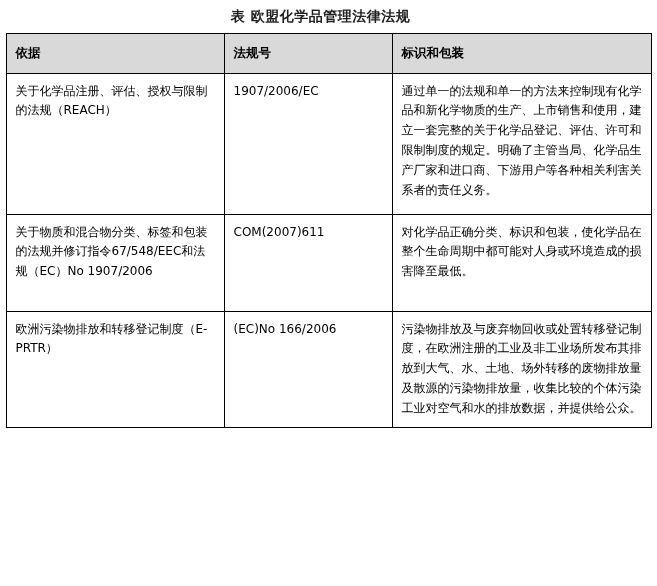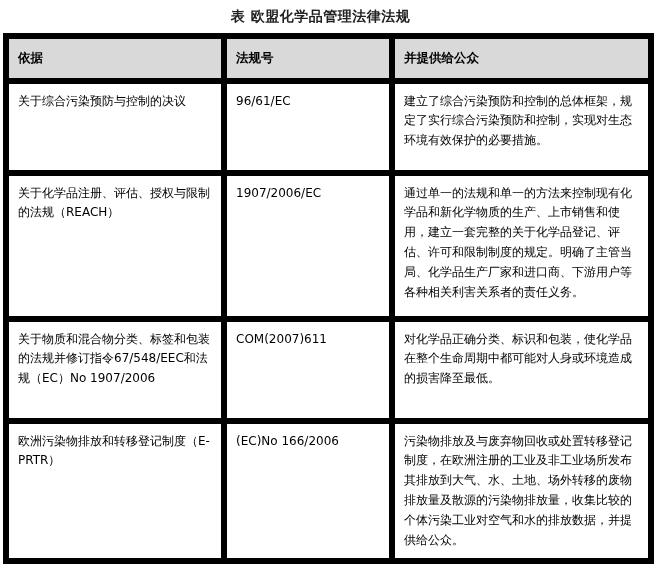--- a/index.html
+++ b/index.html
@@ -28,21 +28,21 @@
     padding: 8px 16px 7px 0;
     letter-spacing: 0.5px;
   }
   table.reg-table {
     border-collapse: collapse;
     width: 645px;
     margin: 0 auto;
     table-layout: fixed;
   }
   table.reg-table td, table.reg-table th {
-    border: 6px solid #000000;
+    border: 1px solid #000000;
     vertical-align: top;
     padding: 8px 8px 8px 9px;
     font-size: 12px;
     line-height: 1.65;
     word-break: break-word;
   }
   table.reg-table thead th {
     background: #d9d9d9;
     font-weight: bold;
     text-align: left;
@@ -74,29 +74,24 @@
   <table class="reg-table">
     <colgroup>
       <col class="c1">
         <col class="c2">
         <col class="c3">
     </colgroup>
     <thead>
       <tr>
         <th>依据</th>
         <th>法规号</th>
-        <th>并提供给公众</th>
+        <th>标识和包装</th>
       </tr>
     </thead>
     <tbody>
-      <tr class="r0">
-        <td class="col-basis">关于综合污染预防与控制的决议</td>
-        <td class="col-no">96/61/EC</td>
-        <td class="col-content">建立了综合污染预防和控制的总体框架，规定了实行综合污染预防和控制，实现对生态环境有效保护的必要措施。</td>
-      </tr>
       <tr class="r1">
         <td class="col-basis">关于化学品注册、评估、授权与限制的法规（REACH）</td>
         <td class="col-no">1907/2006/EC</td>
         <td class="col-content">通过单一的法规和单一的方法来控制现有化学品和新化学物质的生产、上市销售和使用，建立一套完整的关于化学品登记、评估、许可和限制制度的规定。明确了主管当局、化学品生产厂家和进口商、下游用户等各种相关利害关系者的责任义务。</td>
       </tr>
       <tr class="r2">
         <td class="col-basis">关于物质和混合物分类、标签和包装的法规并修订指令67/548/EEC和法规（EC）No  1907/2006</td>
         <td class="col-no">COM(2007)611</td>
         <td class="col-content">对化学品正确分类、标识和包装，使化学品在整个生命周期中都可能对人身或环境造成的损害降至最低。</td>
       </tr>

